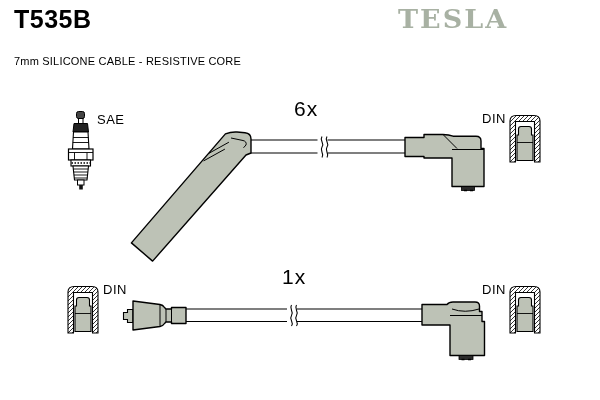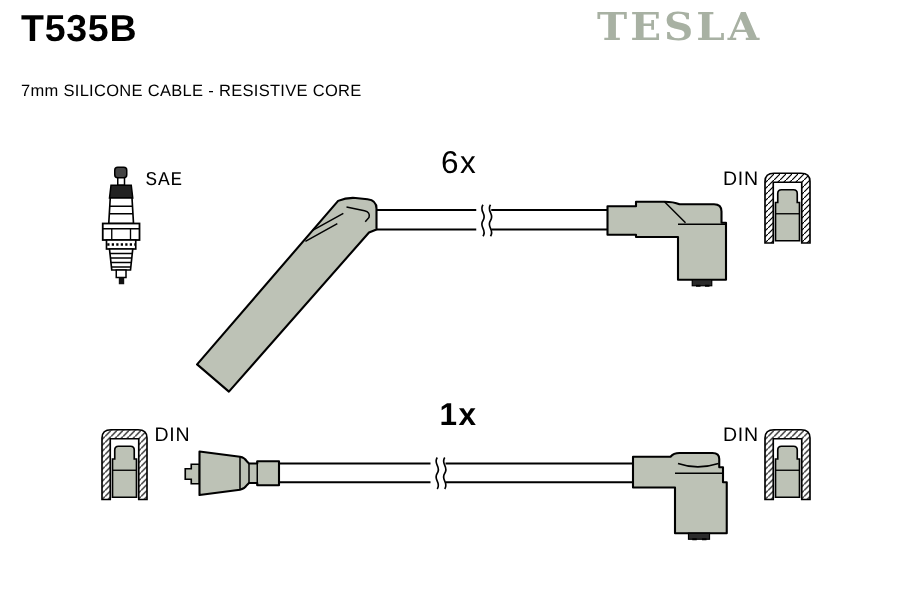--- a/index.html
+++ b/index.html
@@ -8,26 +8,26 @@
     font-family:"Liberation Sans","DejaVu Sans",sans-serif;color:#000;overflow:hidden;
   }
   .abs{position:absolute;}
   #part-number{left:14px;top:5px;font-size:25px;font-weight:bold;letter-spacing:0.5px;}
   #subtitle{left:14px;top:29px;font-size:11px;letter-spacing:0.2px;margin-top:26px;}
   #brand{left:398px;top:4px;font-family:"DejaVu Serif","Liberation Serif",serif;
          font-weight:bold;font-size:27px;color:#a8b1a3;letter-spacing:2px;
          transform:scaleY(0.95);transform-origin:top left;}
   .conn-label{font-size:13px;letter-spacing:0.5px;}
   .qty-label{font-size:21px;letter-spacing:1px;text-align:right;}
-  #label-sae{left:97px;top:112px;font-family:Liberation Mono, monospace;}
+  #label-sae{left:97px;top:112px;}
   #label-din-top-right{left:482px;top:111px;}
   #label-din-bottom-left{left:103px;top:282px;}
   #label-din-bottom-right{left:482px;top:282px;}
   #qty-top{left:294px;top:97px;}
-  #qty-bottom{left:293px;top:265px;font-weight:bold;}
+  #qty-bottom{left:282px;top:265px;}
   svg{position:absolute;left:0;top:0;}
 </style>
 </head>
 <body>
 
 <div id="canvas">
 
   <div class="abs" id="part-number">T535B</div>
   <div class="abs" id="subtitle">7mm SILICONE CABLE - RESISTIVE CORE</div>
   <div class="abs" id="brand">TESLA</div>

